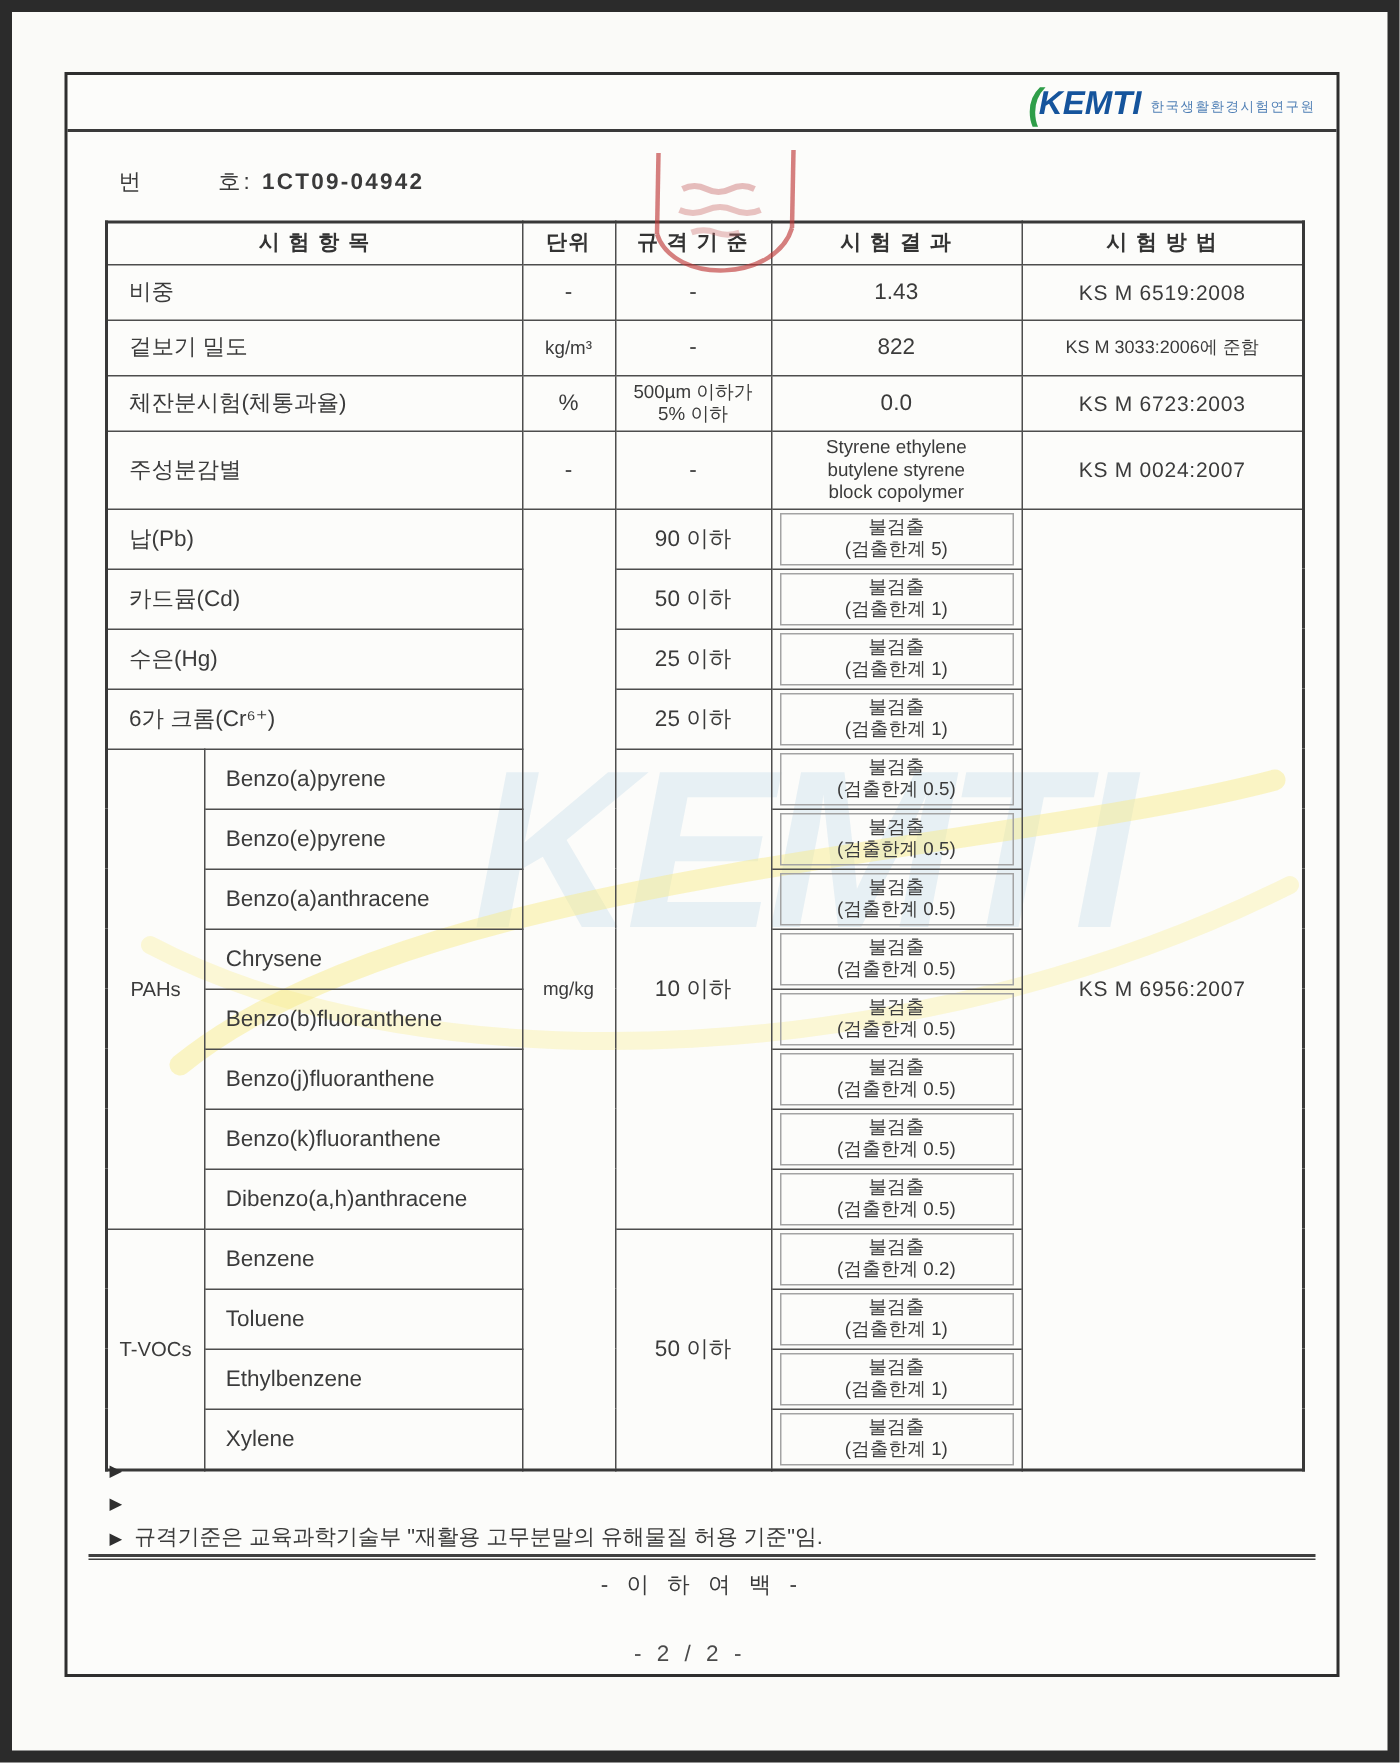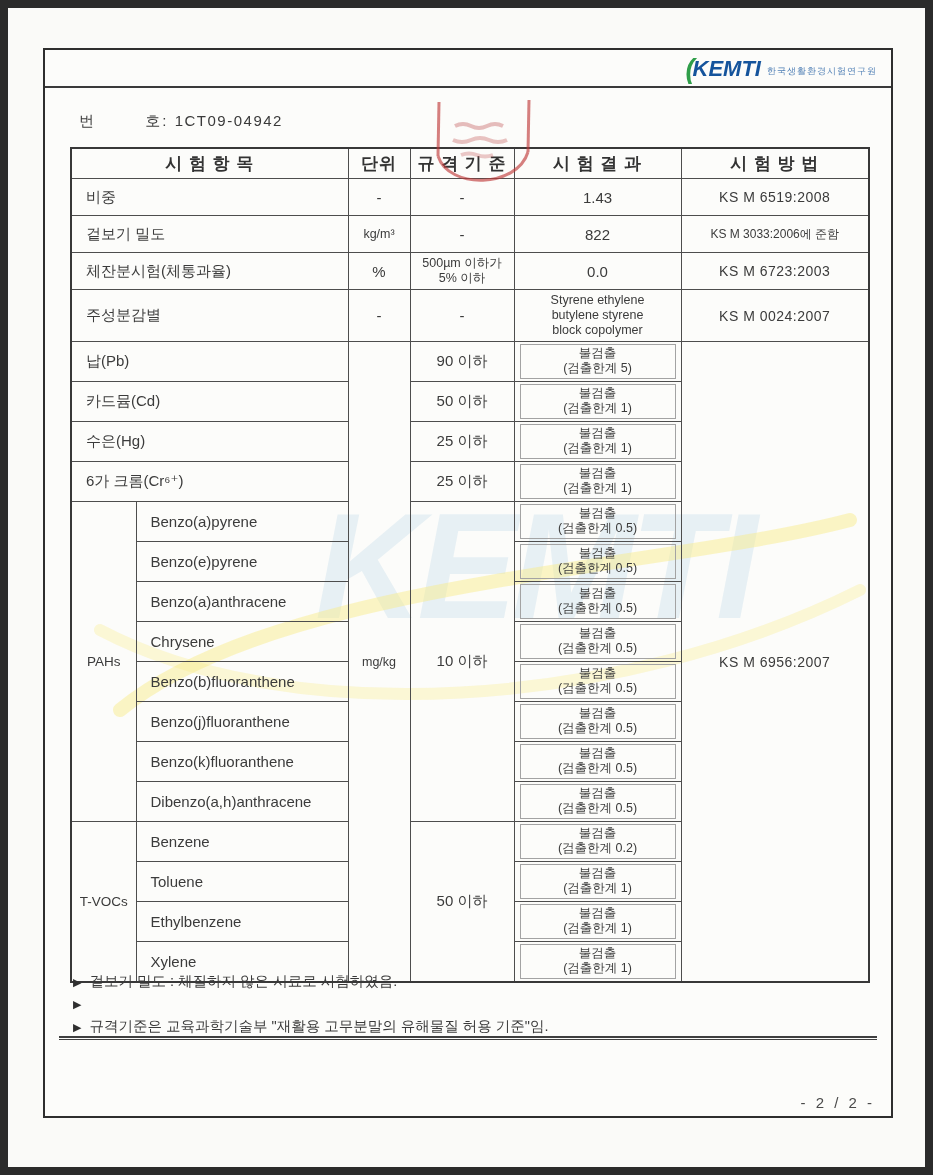--- a/index.html
+++ b/index.html
@@ -35,21 +35,21 @@
     letter-spacing:0px;
   }
   .logo-institute {
     color:#4f7fb5; font-size:9px; margin-left:6px; letter-spacing:1px; margin-top:4px;
   }
   
   .report-line {
     position:absolute; left:34px; top:62px; font-size:15px; color:#3a3a3a;
   }
   .report-label { white-space:pre; letter-spacing:2px; }
-  .report-value { letter-spacing:1.5px; font-weight:400; }
+  .report-value { letter-spacing:1.5px; font-weight:700; }
   
   .stamp { position:absolute; left:380px; top:50px; z-index:6; opacity:.8; }
   
   .wm-text {
     position:absolute; left:270px; top:430px; z-index:1;
     font-size:150px; font-weight:900; font-style:italic;
     letter-spacing:-6px; color:rgba(125,180,215,0.16);
     user-select:none; pointer-events:none;
   }
   .wm-swoosh { position:absolute; left:15px; top:410px; z-index:1; pointer-events:none; }
@@ -58,21 +58,21 @@
   table {
     border-collapse:collapse; table-layout:fixed; width:798px;
     background:transparent;
   }
   th, td {
     border:1px solid #4d4d4d; color:#3b3b3b; text-align:center;
     white-space:pre-line; vertical-align:middle; padding:3px 4px;
     font-size:15px;
   }
   table { border:2px solid #383838; }
-  thead th { height:28px; font-weight:600; letter-spacing:1px; font-size:17px; color:#333;text-align:center; }
+  thead th { height:28px; font-weight:600; letter-spacing:1px; font-size:14px; color:#333;text-align:center; }
   tbody td { height:37px; }
   td.item { text-align:left; padding-left:14px; }
   td.group { font-size:13.5px; padding:2px 1px; }
   td.sm { font-size:12.5px; line-height:15px; }
   td.method { font-size:14px; letter-spacing:0.5px; }
   td.compact { font-size:12px; letter-spacing:0;margin-left:40px; }
   td.unit-sm { font-size:12.5px; }
   td.boxed { padding:2px 3px; }
   td.boxed .box {
     border:1px solid #a3a3a3; margin:0 2px; padding:1px 4px 2px;
@@ -84,21 +84,21 @@
   
   .dline {
     position:absolute; left:14px; top:986px; width:818px; height:4px;
     border-top:2px solid #3f3f3f; border-bottom:1px solid #3f3f3f; z-index:2;
   }
   .end-marker {
     position:absolute; left:0; right:0; top:997px; text-align:center;
     font-size:15px; letter-spacing:4px; color:#3a3a3a; z-index:2;
   }
   .page-number {
-    position:absolute; left:0; right:16px; top:1044px; text-align:right;
+    position:absolute; left:0; right:16px; top:1044px; text-align:center;
     font-size:15px; letter-spacing:3px; color:#4a4a4a; z-index:2;
   }
 </style>
 </head>
 <body>
 
 <div class="page">
   <div class="doc-frame">
 
     <div class="header-band">
@@ -269,30 +269,30 @@
               <td class="sm boxed"><div class="box">불검출
 (검출한계 1)</div></td>
             </tr>
           </tbody>
       </table>
     </div>
 
     <div class="notes">
         <div class="note">
           <span class="bullet">▶</span>
-          <span>겉보기 밀도 : 체질하지 않은 시료로 시험하였음.</span>
         </div>
         <div class="note">
           <span class="bullet">▶</span>
         </div>
         <div class="note">
           <span class="bullet">▶</span>
           <span>규격기준은 교육과학기술부 "재활용 고무분말의 유해물질 허용 기준"임.</span>
         </div>
       </div>
 
     <div class="dline"></div>
 
+    <div class="end-marker">- 이 하 여 백 -</div>
 
     <div class="page-number">- 2 / 2 -</div>
 
   </div>
 </div>
 
 </body></html>

